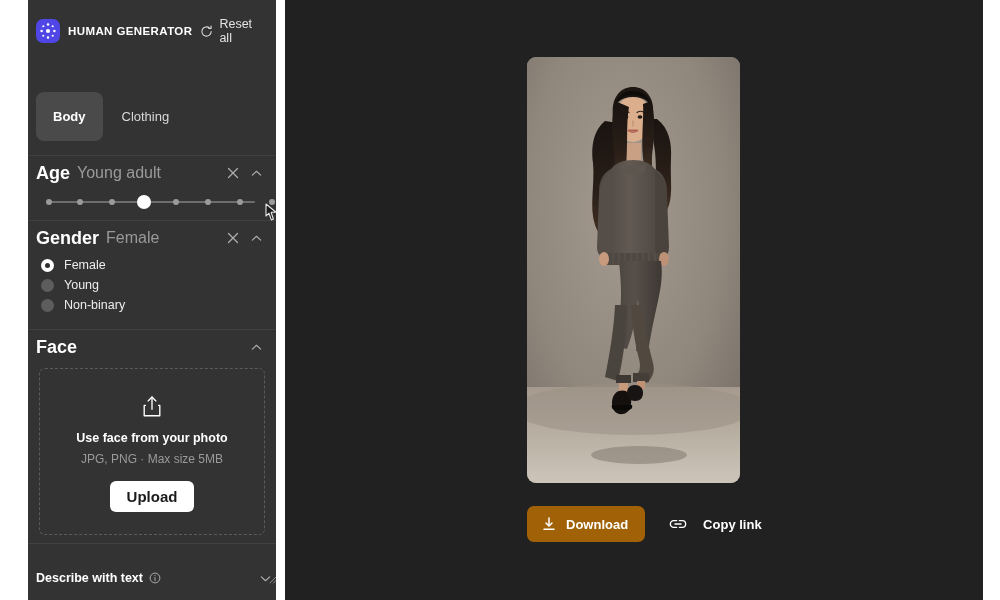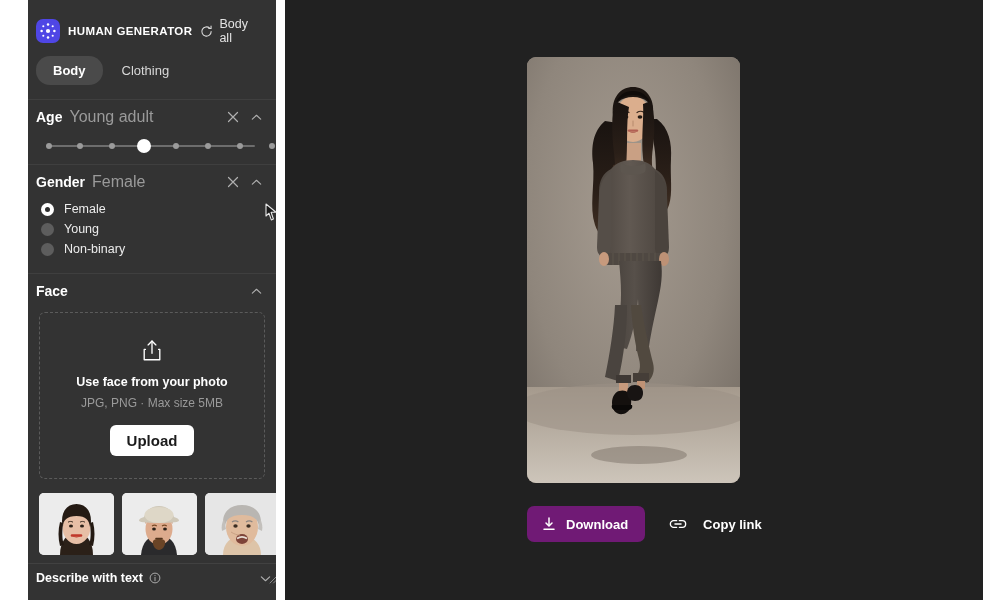--- a/index.html
+++ b/index.html
@@ -52,45 +52,46 @@
   .reset svg { display: block; }
 
   .tabs {
     display: flex; align-items: center;
     margin: 11px 8px 0 8px;
     gap: 2px;
   }
   .tab {
     font-size: 13px;
     color: #d8d8d8;
-    padding: 7px 17px;
-    border-radius: 14px;
+    padding: 17px 17px;
+    border-radius: 8px;
     cursor: pointer;
     white-space: nowrap;
+    margin-top: 36px;
   }
   .tab.active {
     background: #4a4a4a;
     color: #ffffff;
     font-weight: bold;
   }
 
   .divider {
     height: 1px; background: #3f3f3f;
     margin-top: 14px;
   }
 
   
   .section { padding: 0 8px; }
   .sec-head {
     display: flex; align-items: center;
     height: 34px;
     gap: 7px;
   }
   .sec-title {
-    font-size: 14px; font-weight: bold; color: #ffffff;
+    font-size: 18px; font-weight: bold; color: #ffffff;
   }
   .sec-value {
     font-size: 16px; color: #9a9a9a;
   }
   .sec-actions {
     margin-left: auto;
     display: flex; align-items: center; gap: 11px;
     padding-right: 5px;
   }
   .ico-btn {
@@ -181,21 +182,21 @@
     flex: 0 0 auto;
   }
   .thumb svg { position: absolute; left: 0; top: 0; }
 
   
   .describe {
     position: absolute;
     left: 0; bottom: 0; width: 257px;
     background: #333333;
     border-top: 1px solid #414141;
-    padding: 4px 8px 12px 8px;
+    padding: 24px 8px 12px 8px;
   }
   .desc-head { display: flex; align-items: center; gap: 6px; height: 20px; }
   .desc-title { font-size: 12.5px; font-weight: bold; color: #ffffff; }
   .info-ico { color: #aeaeae; line-height: 0; }
   .desc-chev { margin-left: auto; padding-right: 5px; color: #a8a8a8; line-height: 0; cursor: pointer; }
   .textarea {
     margin: 9px 3px 0 3px;
     background: #3d3d3d;
     border-radius: 6px;
     height: 48px;
@@ -229,21 +230,21 @@
   }
   .preview svg { display: block; }
 
   .actions {
     position: absolute;
     left: 242px; top: 506px;
     display: flex; align-items: center; gap: 18px;
   }
   .btn-download {
     display: flex; align-items: center; gap: 9px;
-    background: #701a75;
+    background: #a16207;
     color: #ffffff;
     font-size: 13px; font-weight: bold;
     padding: 10px 17px 10px 14px;
     border-radius: 7px;
     cursor: pointer;
     white-space: nowrap;
   }
   .btn-copy {
     display: flex; align-items: center; gap: 16px;
     color: #ffffff;
@@ -285,21 +286,21 @@
         </svg>
       </div>
       <div class="brand">HUMAN GENERATOR</div>
       <div class="reset">
         <span>
           <svg width="13" height="13" viewBox="0 0 14 14" fill="none" stroke="#dcdcdc" stroke-width="1.2" stroke-linecap="round">
             <path d="M12 7a5 5 0 1 1-1.6-3.65"></path>
             <path d="M11.9 1.2v2.5H9.4"></path>
           </svg>
         </span>
-        <span>Body all</span>
+        <span>Reset all</span>
       </div>
     </div>
 
     <div class="tabs">
       <div class="tab active">Body</div>
       <div class="tab">Clothing</div>
     </div>
 
     <div class="divider"></div>
 

